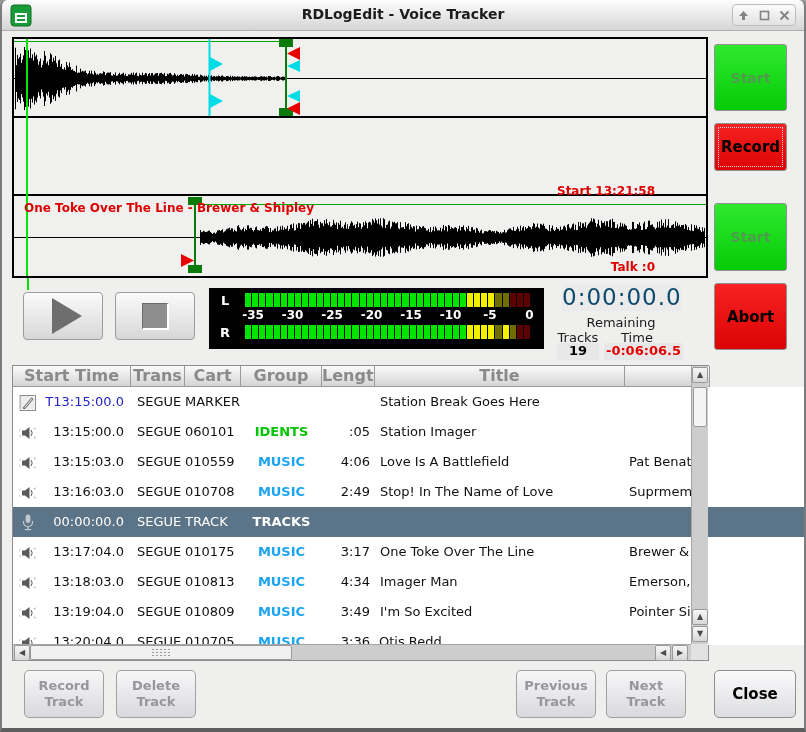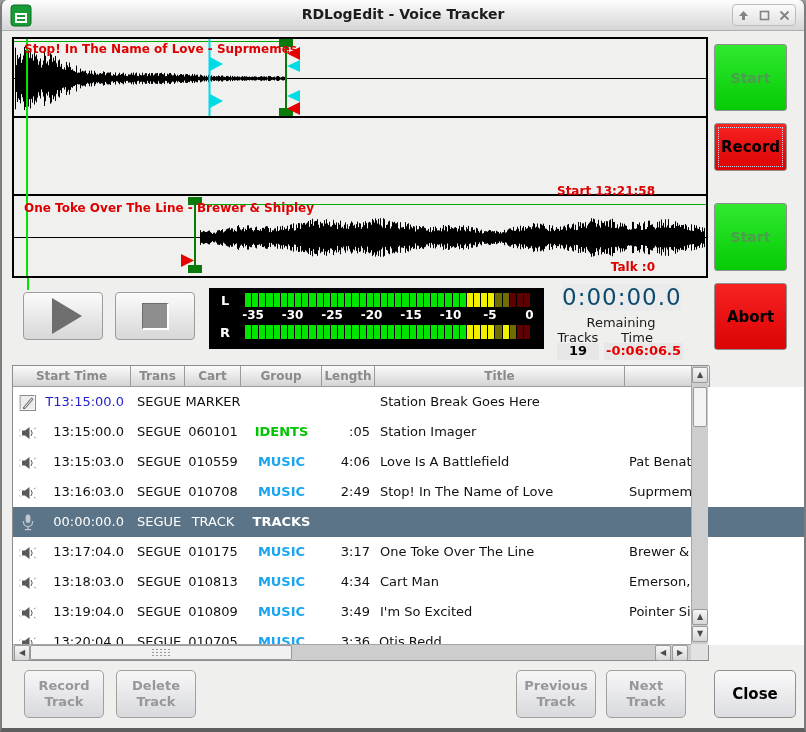--- a/index.html
+++ b/index.html
@@ -55,29 +55,29 @@
   .sbtn.red{background:linear-gradient(#f72222,#dc0303);color:#000;font-size:15px;}
   .sbtn.gray{background:linear-gradient(#f3f4f6,#d5d6da);border:1px solid #a6a6a6;border-radius:12px;color:#8d8d92;}
   #btn-start1{top:44px;height:67px;} #btn-record{top:123px;height:48px;}
   #btn-start2{top:203px;height:68px;} #btn-abort{top:283px;height:67px;}
   #btn-hitpost{top:388px;height:70px;} #btn-doover{top:558px;height:70px;}
   #btn-record::after{content:"";position:absolute;inset:3px;border:1px dotted #c3d8ee;}
   
   .log-table{position:absolute;left:10px;top:365px;width:697px;height:296px;border:1px solid #8d8d8d;background:#fff;}
   .thead{position:absolute;left:0;top:0;height:21px;display:flex;}
   .hcell{height:21px;background:linear-gradient(#fbfbfb,#d4d4d4);border-right:1px solid #9b9b9b;border-bottom:1px solid #9b9b9b;
-    font-weight:bold;font-size:12px;color:#8a8a8a;text-align:center;line-height:20px;overflow:hidden;}
+    font-weight:bold;font-size:16px;color:#8a8a8a;text-align:center;line-height:20px;overflow:hidden;}
   .tbody{position:absolute;left:0;top:21px;width:799px;height:258px;overflow:hidden;background:#fff;}
   .trow{display:flex;height:30px;align-items:center;}
   .trow.sel{background:#5b7487;}
   .trow.sel .cell{color:#fff;}
   .cell{font-size:13px;color:#111;white-space:nowrap;overflow:hidden;height:30px;line-height:30px;}
   .c0{width:118px;display:flex;align-items:center;justify-content:flex-end;padding-right:7px;position:relative;}
   .c0 .ricon{position:absolute;left:6px;top:6px;width:18px;height:18px;}
-  .c1{width:54px;padding-left:6px;} .c2{width:56px;text-align:center;} .c3{width:81px;text-align:center;}
+  .c1{width:54px;padding-left:6px;} .c2{width:56px;text-align:left;} .c3{width:81px;text-align:center;}
   .c4{width:53px;text-align:right;padding-right:5px;} .c5{width:250px;padding-left:5px;} .c6{width:67px;padding-left:4px;}
   .s-blue{color:#2323cc;}
   .g-green{color:#00c400;font-weight:bold;} .g-blue{color:#1ba4f0;font-weight:bold;} .g-white{color:#fff;font-weight:bold;}
   
   .vscroll{position:absolute;right:0;top:0;width:17px;bottom:16px;background:#cdcdcd;border-left:1px solid #a5a5a5;}
   .sbtn2{position:absolute;width:16px;height:16px;background:linear-gradient(#f6f6f6,#d8d8d8);
     border:1px solid #9a9a9a;border-radius:2px;font-size:8px;color:#4a4a4a;text-align:center;line-height:14px;}
   .vs-up{left:0;top:1px;} .vs-thumb{position:absolute;left:1px;top:21px;width:14px;height:40px;background:#f4f4f4;border:1px solid #9a9a9a;border-radius:2px;}
   .vs-up2{left:0;bottom:19px;} .vs-down{left:0;bottom:2px;}
   .hscroll{position:absolute;left:0;right:17px;bottom:0;height:16px;background:#cdcdcd;border-top:1px solid #a5a5a5;}
@@ -153,21 +153,20 @@
       </g>
       <g>
         <line x1="181" y1="159" x2="181" y2="234" stroke="#0a7a0a" stroke-width="2"></line>
         <line x1="181" y1="165.5" x2="692" y2="165.5" stroke="#00a800"></line>
         <rect x="174" y="158" width="14" height="8" fill="#0a7a0a"></rect>
         <rect x="174" y="226" width="14" height="8" fill="#0a7a0a"></rect>
         <path d="M167 215 L167 228 L180 221.5 Z" fill="#e80000"></path>
       </g>
       <line x1="13" y1="0" x2="13" y2="237" stroke="#00e400" stroke-width="2"></line>
     </svg>
-    <div class="wave-label t1title">Stop! In The Name of Love - Suprmemes</div>
     <div class="wave-label startlbl">Start 13:21:58</div>
     <div class="wave-label t3title">One Toke Over The Line - Brewer &amp; Shipley</div>
     <div class="wave-label talklbl">Talk :0</div>
   </div>
   <div class="cursor-tail"></div>
 
   <button class="tbtn play">
       <span class="play-glyph"></span>
     </button>
   <button class="tbtn stop">
@@ -402,21 +401,21 @@
                 <path d="M3 6.5 H6 L10.5 3 V15 L6 11.5 H3 Z" fill="#5a5a5a"></path>
                 <path d="M12 6 q2.4 3 0 6" stroke="#5a5a5a" fill="none"></path>
                 <path d="M1.5 5.5 l-1 1 M1.5 12.5 l-1 -1 M15 5 l1.5 -1 M15 13 l1.5 1" stroke="#8a8a8a" fill="none"></path>
               </svg></span>
             <span class="rstart">13:18:03.0</span>
           </span>
     <span class="cell c1">SEGUE</span>
     <span class="cell c2">010813</span>
     <span class="cell c3 g-blue">MUSIC</span>
     <span class="cell c4">4:34</span>
-    <span class="cell c5">Cart Man</span>
+    <span class="cell c5">Imager Man</span>
     <span class="cell c6">Emerson, L</span>
   </div>
         <div class="trow">
     <span class="cell c0">
             <span class="ricon"><svg width="18" height="18" viewBox="0 0 18 18">
                 <path d="M3 6.5 H6 L10.5 3 V15 L6 11.5 H3 Z" fill="#5a5a5a"></path>
                 <path d="M12 6 q2.4 3 0 6" stroke="#5a5a5a" fill="none"></path>
                 <path d="M1.5 5.5 l-1 1 M1.5 12.5 l-1 -1 M15 5 l1.5 -1 M15 13 l1.5 1" stroke="#8a8a8a" fill="none"></path>
               </svg></span>
             <span class="rstart">13:19:04.0</span>

